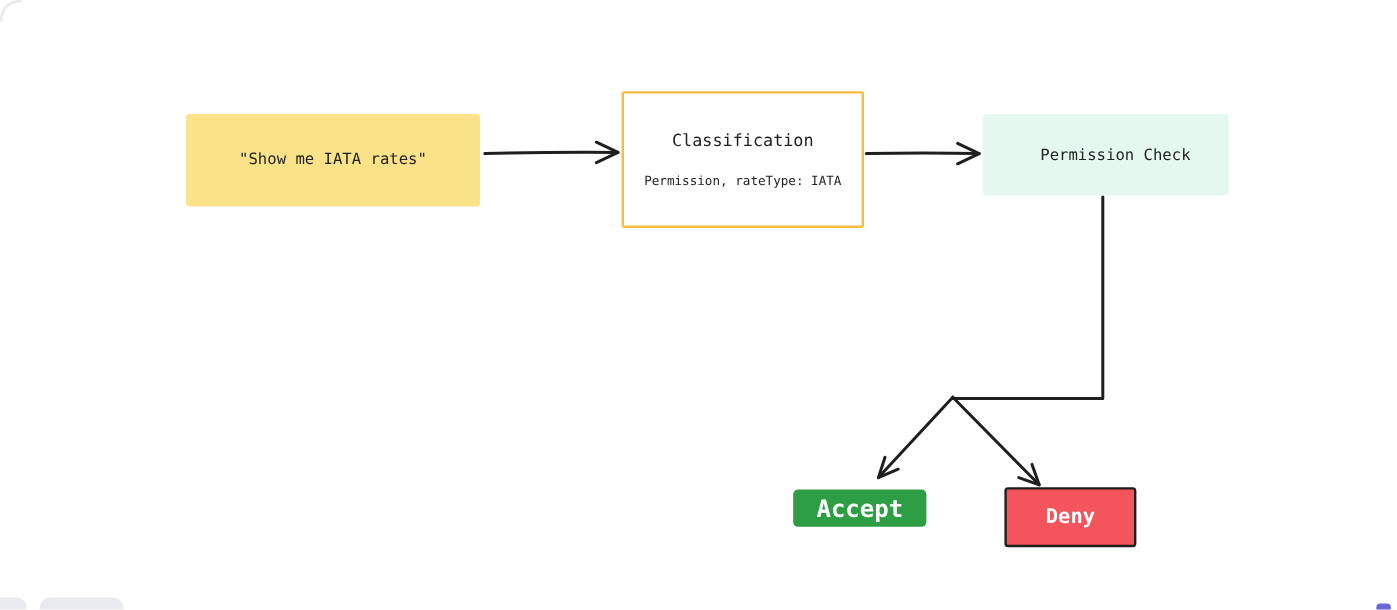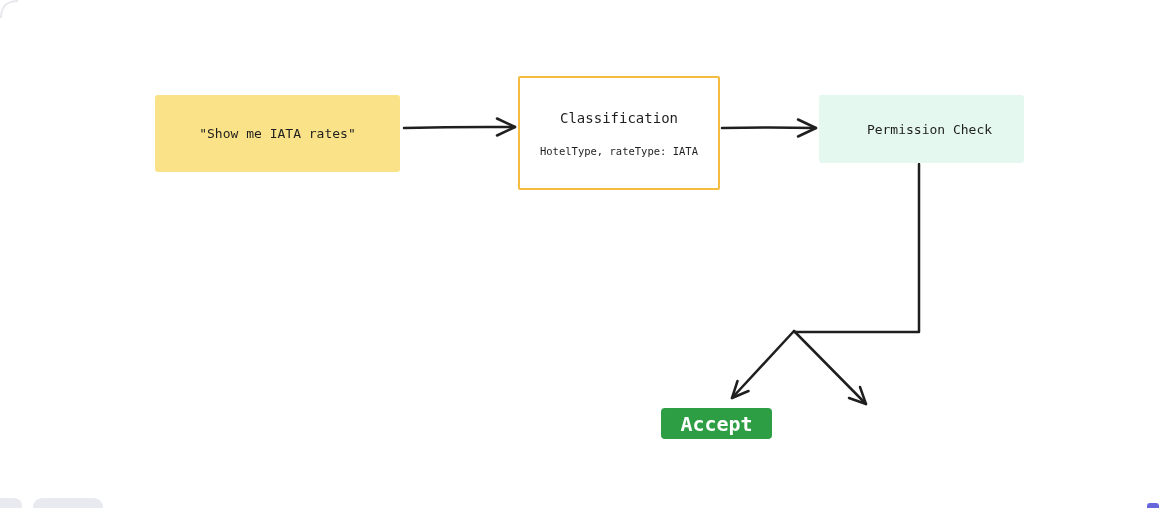--- a/index.html
+++ b/index.html
@@ -59,28 +59,31 @@
     </g>
     <path d="M1 18 Q1 1 18 1" fill="none" stroke="#e9e9ed" stroke-width="2"></path>
   </svg>
 
   <div class="node node-query" style="background-color: rgb(249, 226, 135); color: rgb(31, 31, 31);">
     <span>"Show me IATA rates"</span>
   </div>
 
   <div class="node node-classification" style="background-color: rgb(255, 255, 255); border-color: rgb(245, 188, 66); color: rgb(31, 31, 31);">
     <span class="title">Classification</span>
-    <span class="subtitle">HotelType, rateType: IATA</span>
+    <span class="subtitle">Permission, rateType: IATA</span>
   </div>
 
   <div class="node node-permission" style="background-color: rgb(228, 248, 240); color: rgb(31, 31, 31);">
     <span>Permission Check</span>
   </div>
 
   <div class="node node-accept" style="background-color: rgb(46, 158, 68); color: rgb(255, 255, 255);">
     <span>Accept</span>
   </div>
 
+  <div class="node node-deny" style="background-color: rgb(244, 84, 91); border-color: rgb(30, 30, 30); color: rgb(255, 255, 255);">
+    <span>Deny</span>
+  </div>
 
   <div class="chrome-pill pill-small" style="background-color: rgb(233, 234, 240);"></div>
   <div class="chrome-pill pill-large" style="background-color: rgb(233, 234, 240);"></div>
   <div class="accent-corner" style="background-color: rgb(105, 101, 219);"></div>
 </div>
 
 </body></html>

